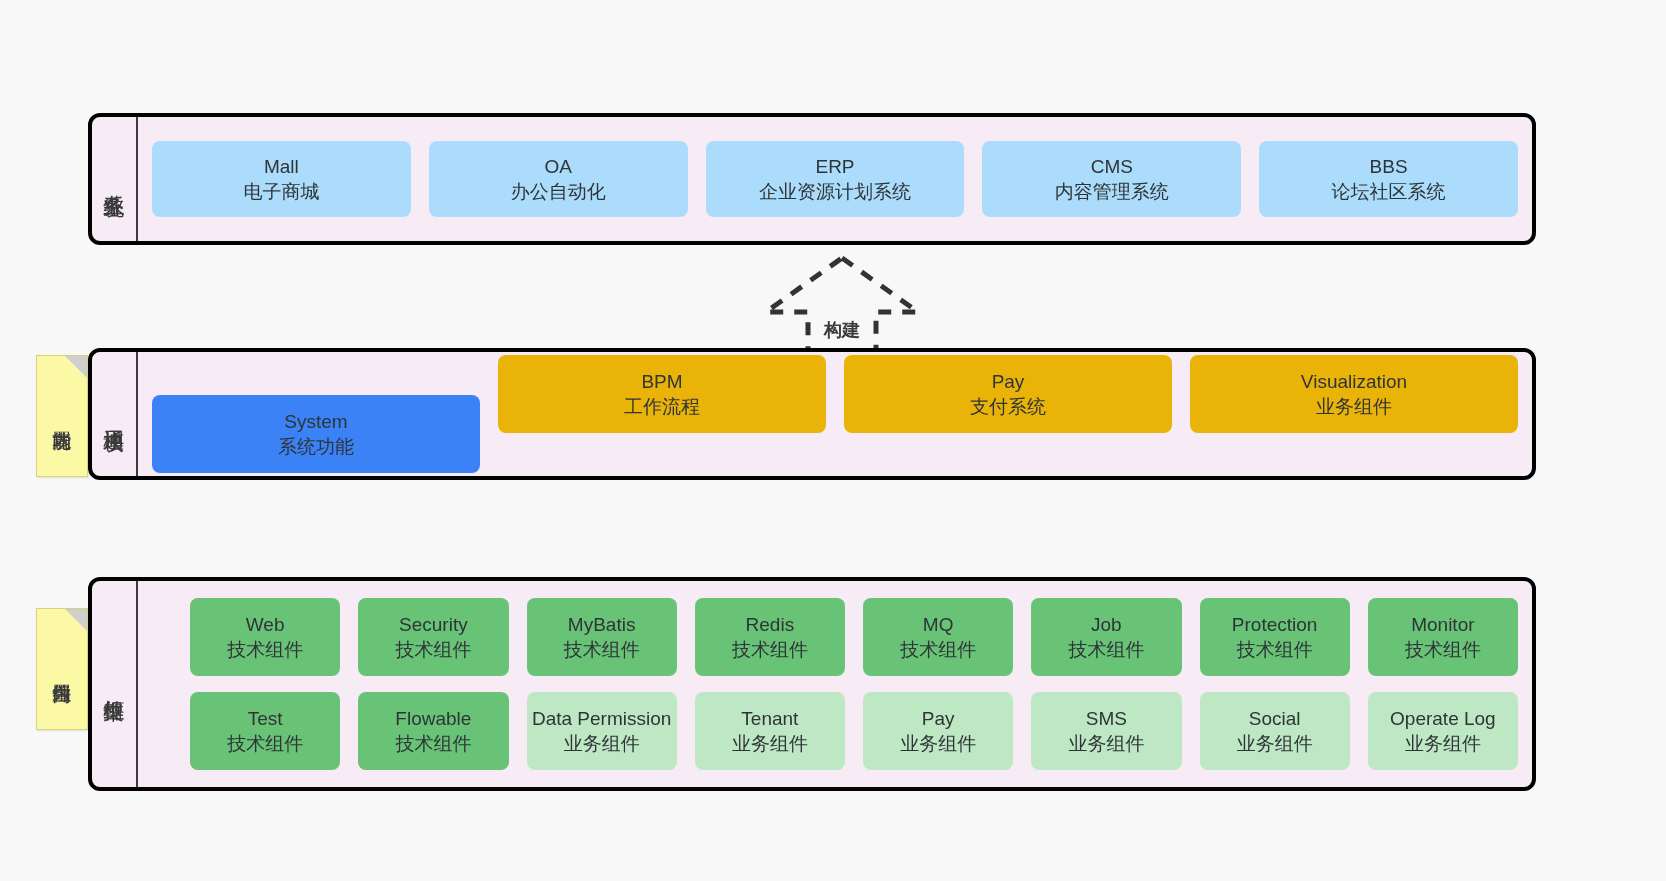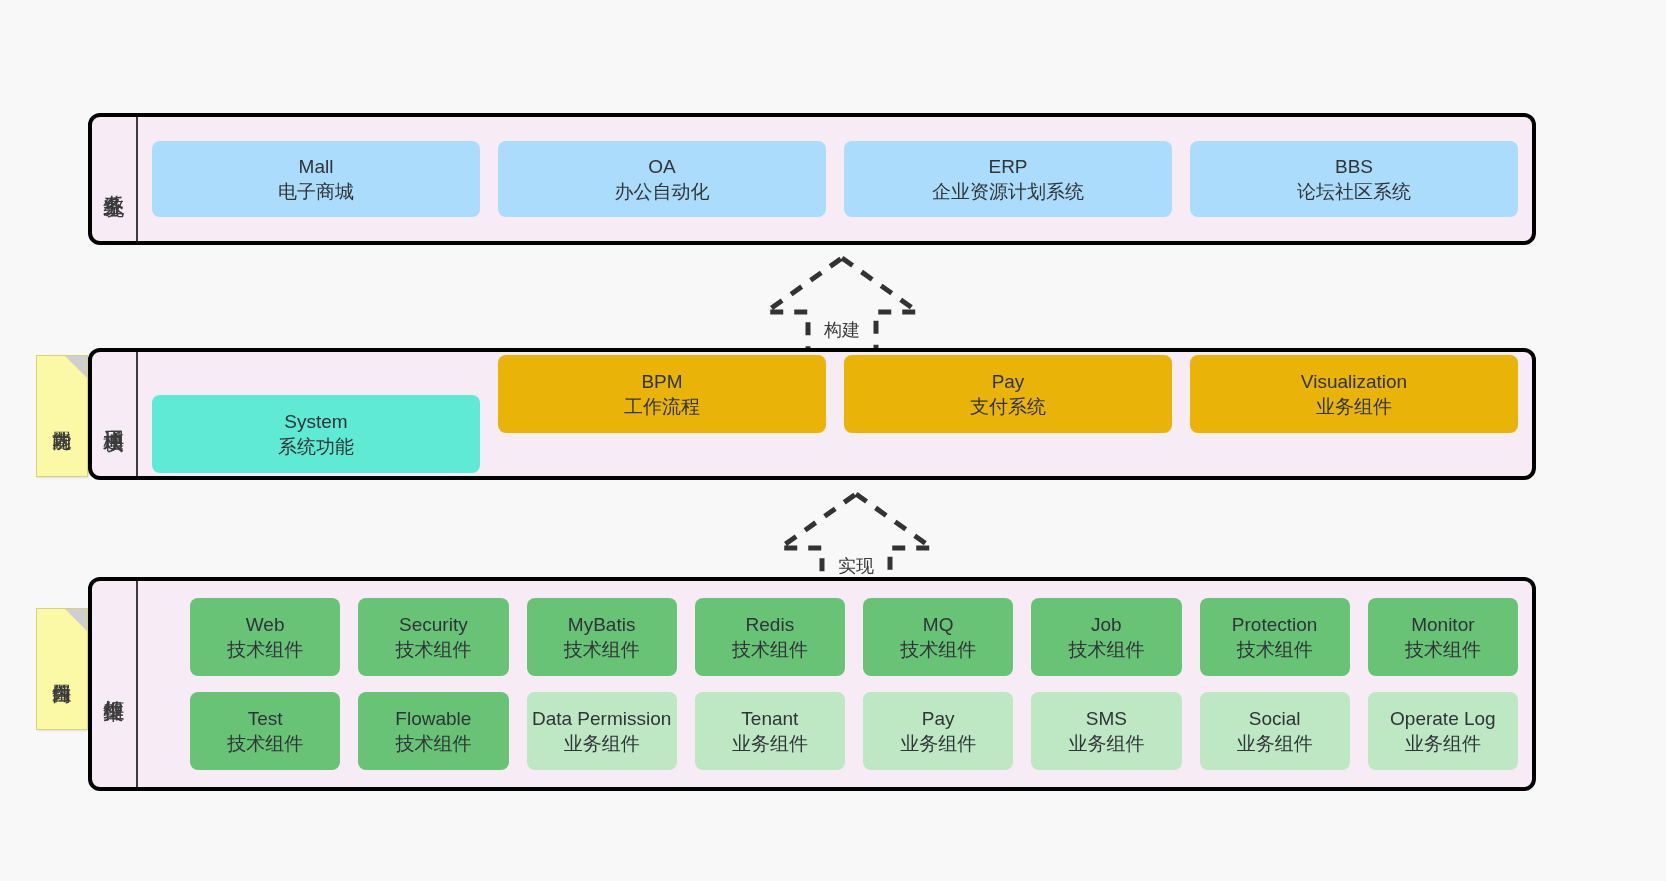--- a/index.html
+++ b/index.html
@@ -86,21 +86,21 @@
   .card .l1 { white-space: nowrap; }
   .card .l1.wrap { white-space: normal; }
   .card .l2 { white-space: nowrap; }
 
   
   #layer-business  { left: 88px;  top: 113px; width: 1448px; height: 132px; }
   #layer-business .card { height: 76px; background: #ACDCFC; }
 
   #layer-common    { left: 88px;  top: 348px; width: 1448px; height: 132px; }
   #layer-common .card { height: 78px; background: #eab308; }
-  #layer-common .card.accent { background: #5eead4; margin-top: 40px; }
+  #layer-common .card.accent { background: #3b82f6; margin-top: 40px; }
 
   #layer-framework { left: 88px;  top: 577px; width: 1448px; height: 214px; gap: 38px; }
   #layer-framework .card { height: 78px; background: #68C377; }
   #layer-framework .card.soft { background: #BEE7C4; }
 
   
   .sticky {
     position: absolute;
     box-sizing: border-box;
     width: 52px;
@@ -129,21 +129,21 @@
   }
   #sticky-common    { left: 36px; top: 355px; height: 122px; }
   #sticky-framework { left: 36px; top: 608px; height: 122px; }
 
   
   .arrow-wrap {
     position: absolute;
     width: 200px;
     height: 106px;
   }
-  #arrow-build  { left: 742px; top: 252px; }
+  #arrow-build  { left: 742px; top: 252px; font-weight: bold; }
   #arrow-impl   { left: 756px; top: 488px; }
 
   .arrow-wrap svg { display: block; }
 
   .arrow-label {
     position: absolute;
     left: 50%;
     transform: translateX(-50%);
     bottom: 16px;
     background: #f8f8f8;
@@ -172,20 +172,24 @@
           <div class="l1">OA</div>
           <div class="l2">办公自动化</div>
         </div>
 
         <div class="card">
           <div class="l1">ERP</div>
           <div class="l2">企业资源计划系统</div>
         </div>
 
 
+        <div class="card">
+          <div class="l1">CMS</div>
+          <div class="l2">内容管理系统</div>
+        </div>
 
         <div class="card">
           <div class="l1">BBS</div>
           <div class="l2">论坛社区系统</div>
         </div>
 
       </div>
     </div>
   </div>
 
@@ -225,26 +229,20 @@
 
         <div class="card">
           <div class="l1">Visualization</div>
           <div class="l2">业务组件</div>
         </div>
 
       </div>
     </div>
   </div>
 
-  <div class="arrow-wrap" id="arrow-impl">
-    <svg width="200" height="106" viewBox="0 0 200 106" fill="none" xmlns="http://www.w3.org/2000/svg">
-      <path d="M100 6 L176 60 L134 60 L134 102 L66 102 L66 60 L24 60 Z" stroke="#333333" stroke-width="5" stroke-dasharray="13 11" stroke-linejoin="miter" fill="none"></path>
-    </svg>
-    <div class="arrow-label">实现</div>
-  </div>
 
   <div class="sticky" id="sticky-framework">
     <span class="fold"></span>
     <span>内置组件</span>
   </div>
 
   <div class="layer" id="layer-framework">
     <div class="layer-title">框架组件</div>
     <div class="layer-body">
 

